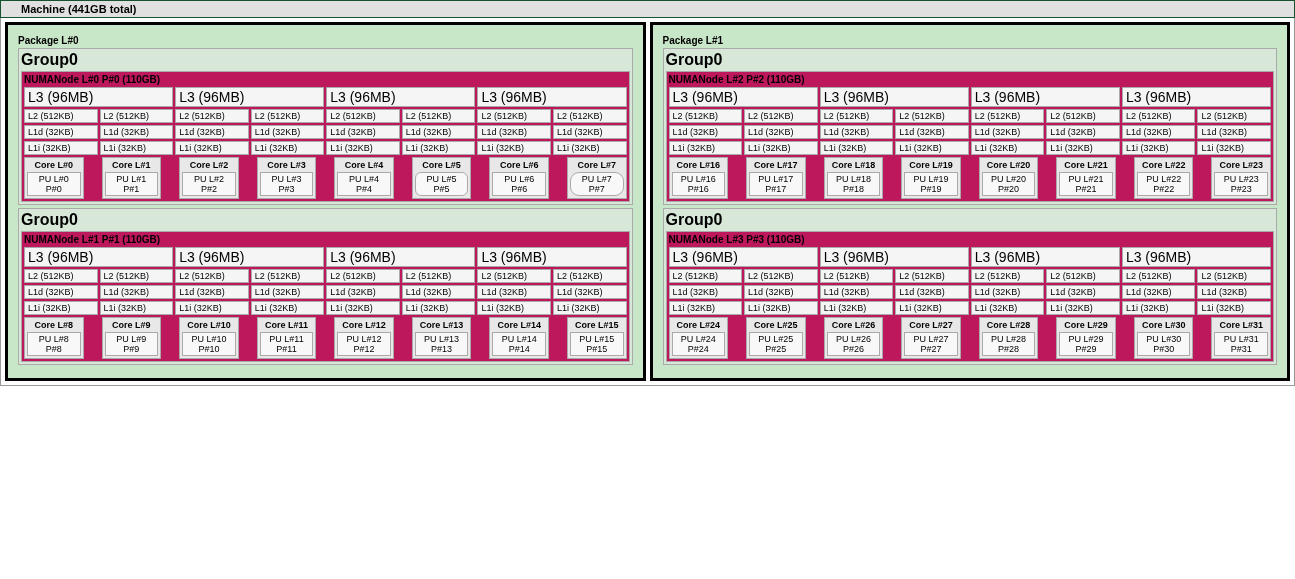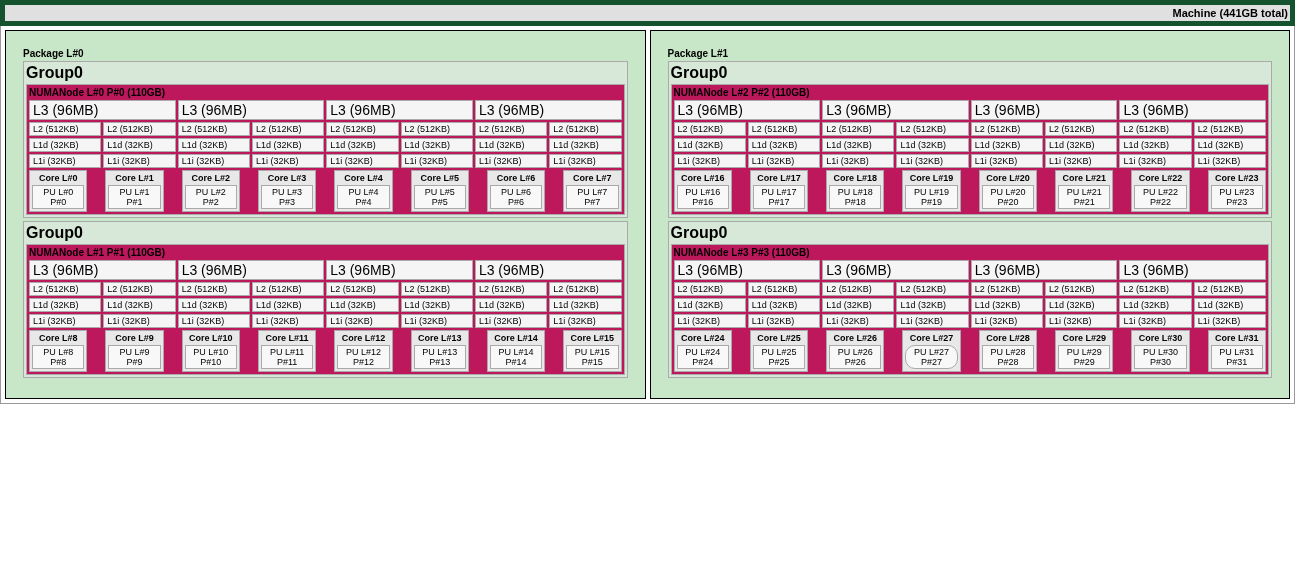--- a/index.html
+++ b/index.html
@@ -5,40 +5,39 @@
     * { box-sizing: border-box; margin: 0; padding: 0; }
     body {
       font-family: Arial, sans-serif;
       font-size: 10px;
       background: #fff;
       width: 1295px;
       min-height: 579px;
     }
     .machine-title {
       background: #e0e0e0;
-      border: 5px solid #14532d;
-      padding: 2px 2px;
+      border: 1px solid #14532d;
+      padding: 2px 20px;
       font-size: 11px;
       font-weight: bold;
-      text-align: right;
     }
     .machine-body {
       display: flex;
       flex-direction: row;
       gap: 4px;
       padding: 4px;
       background: #fff;
       border: 1px solid #999;
       border-top: none;
     }
     .package {
       flex: 1;
-      border: 1px solid #000000;
+      border: 3px solid #000000;
       background: #c8e6c8;
-      padding: 17px;
+      padding: 10px;
     }
     .package-title {
       font-size: 10px;
       font-weight: bold;
       margin-bottom: 2px;
     }
     .group {
       border: 1px solid #aaa;
       background: #d8e8d8;
       padding: 2px;
@@ -177,31 +176,31 @@
                 <div class="pu-block" style="white-space: pre;">PU L#3
 P#3</div>
               </div>
               <div class="core-block">
                 <div class="core-title">Core L#4</div>
                 <div class="pu-block" style="white-space: pre;">PU L#4
 P#4</div>
               </div>
               <div class="core-block">
                 <div class="core-title">Core L#5</div>
-                <div class="pu-block" style="white-space: pre;">PU L#5
+                <div class="pu-block" style="white-space: pre; border-radius: 6px;">PU L#5
 P#5</div>
               </div>
               <div class="core-block">
                 <div class="core-title">Core L#6</div>
                 <div class="pu-block" style="white-space: pre;">PU L#6
 P#6</div>
               </div>
               <div class="core-block">
                 <div class="core-title">Core L#7</div>
-                <div class="pu-block" style="white-space: pre;">PU L#7
+                <div class="pu-block" style="white-space: pre; border-radius: 9px;">PU L#7
 P#7</div>
               </div>
             </div>
           </div>
         </div>
         <div class="group">
           <div class="group-title">Group0</div>
           <div class="numa-node">
             <div class="numa-title">NUMANode L#1 P#1 (110GB)</div>
             <div class="cache-row">
@@ -422,21 +421,21 @@
                 <div class="pu-block" style="white-space: pre;">PU L#25
 P#25</div>
               </div>
               <div class="core-block">
                 <div class="core-title">Core L#26</div>
                 <div class="pu-block" style="white-space: pre;">PU L#26
 P#26</div>
               </div>
               <div class="core-block">
                 <div class="core-title">Core L#27</div>
-                <div class="pu-block" style="white-space: pre; border-radius: 10px;">PU L#27
+                <div class="pu-block" style="white-space: pre;">PU L#27
 P#27</div>
               </div>
               <div class="core-block">
                 <div class="core-title">Core L#28</div>
                 <div class="pu-block" style="white-space: pre;">PU L#28
 P#28</div>
               </div>
               <div class="core-block">
                 <div class="core-title">Core L#29</div>
                 <div class="pu-block" style="white-space: pre;">PU L#29

